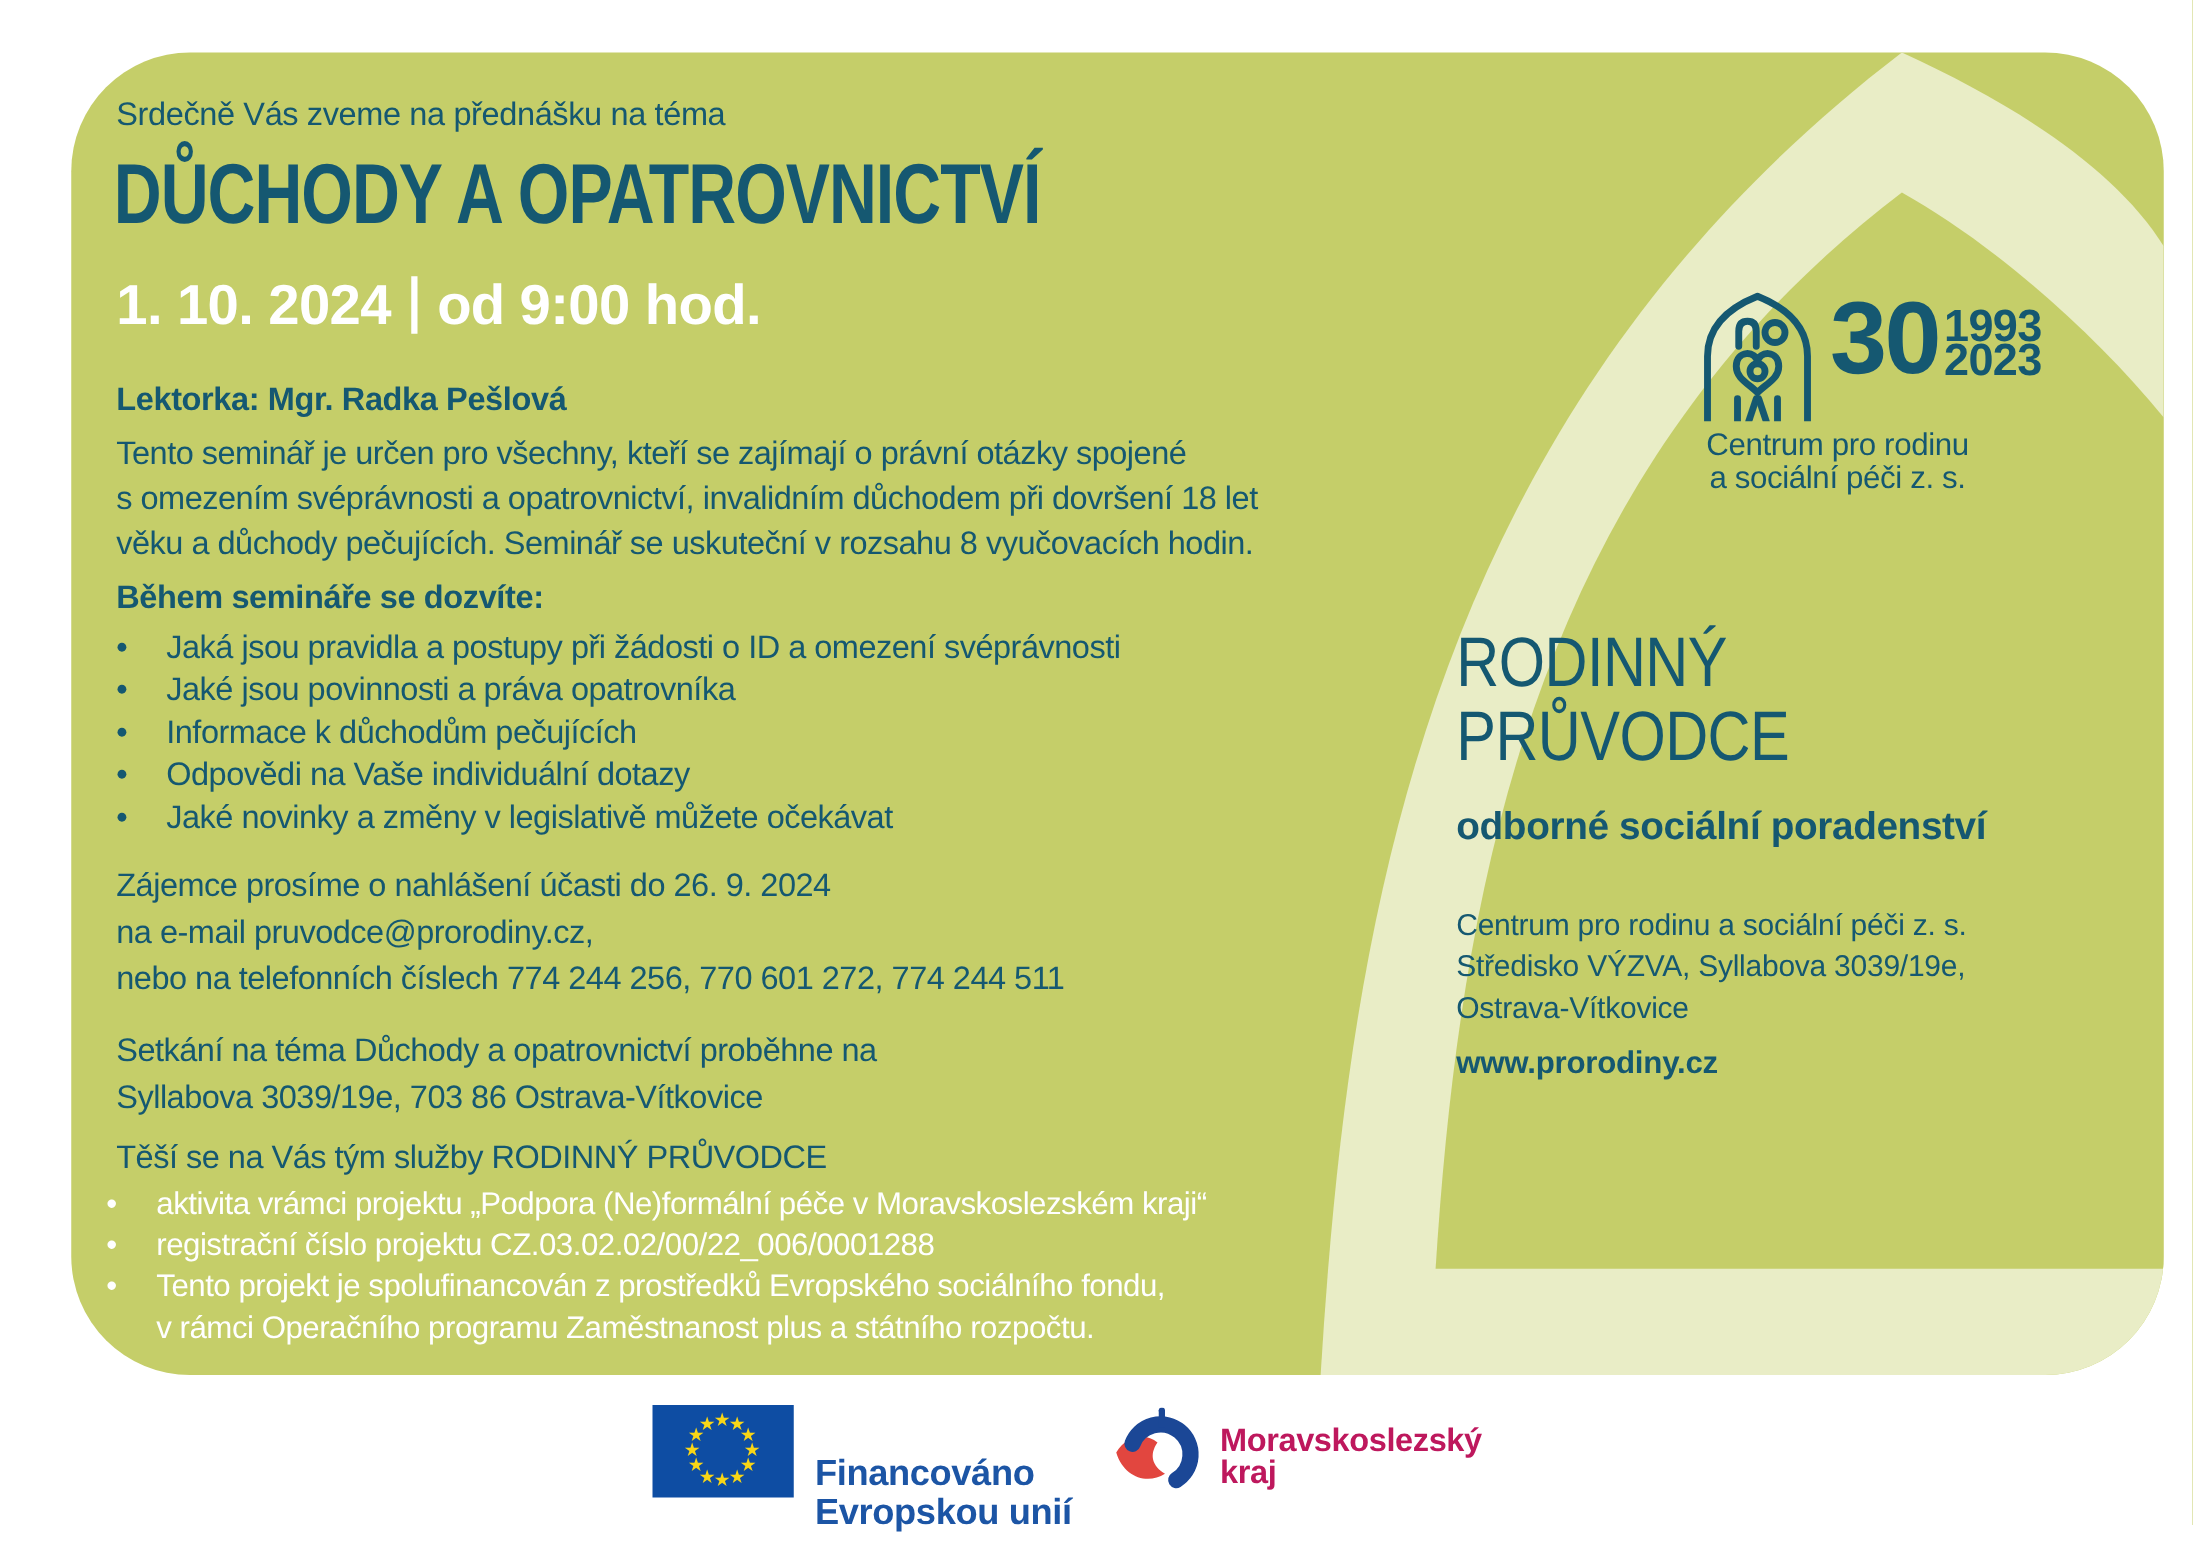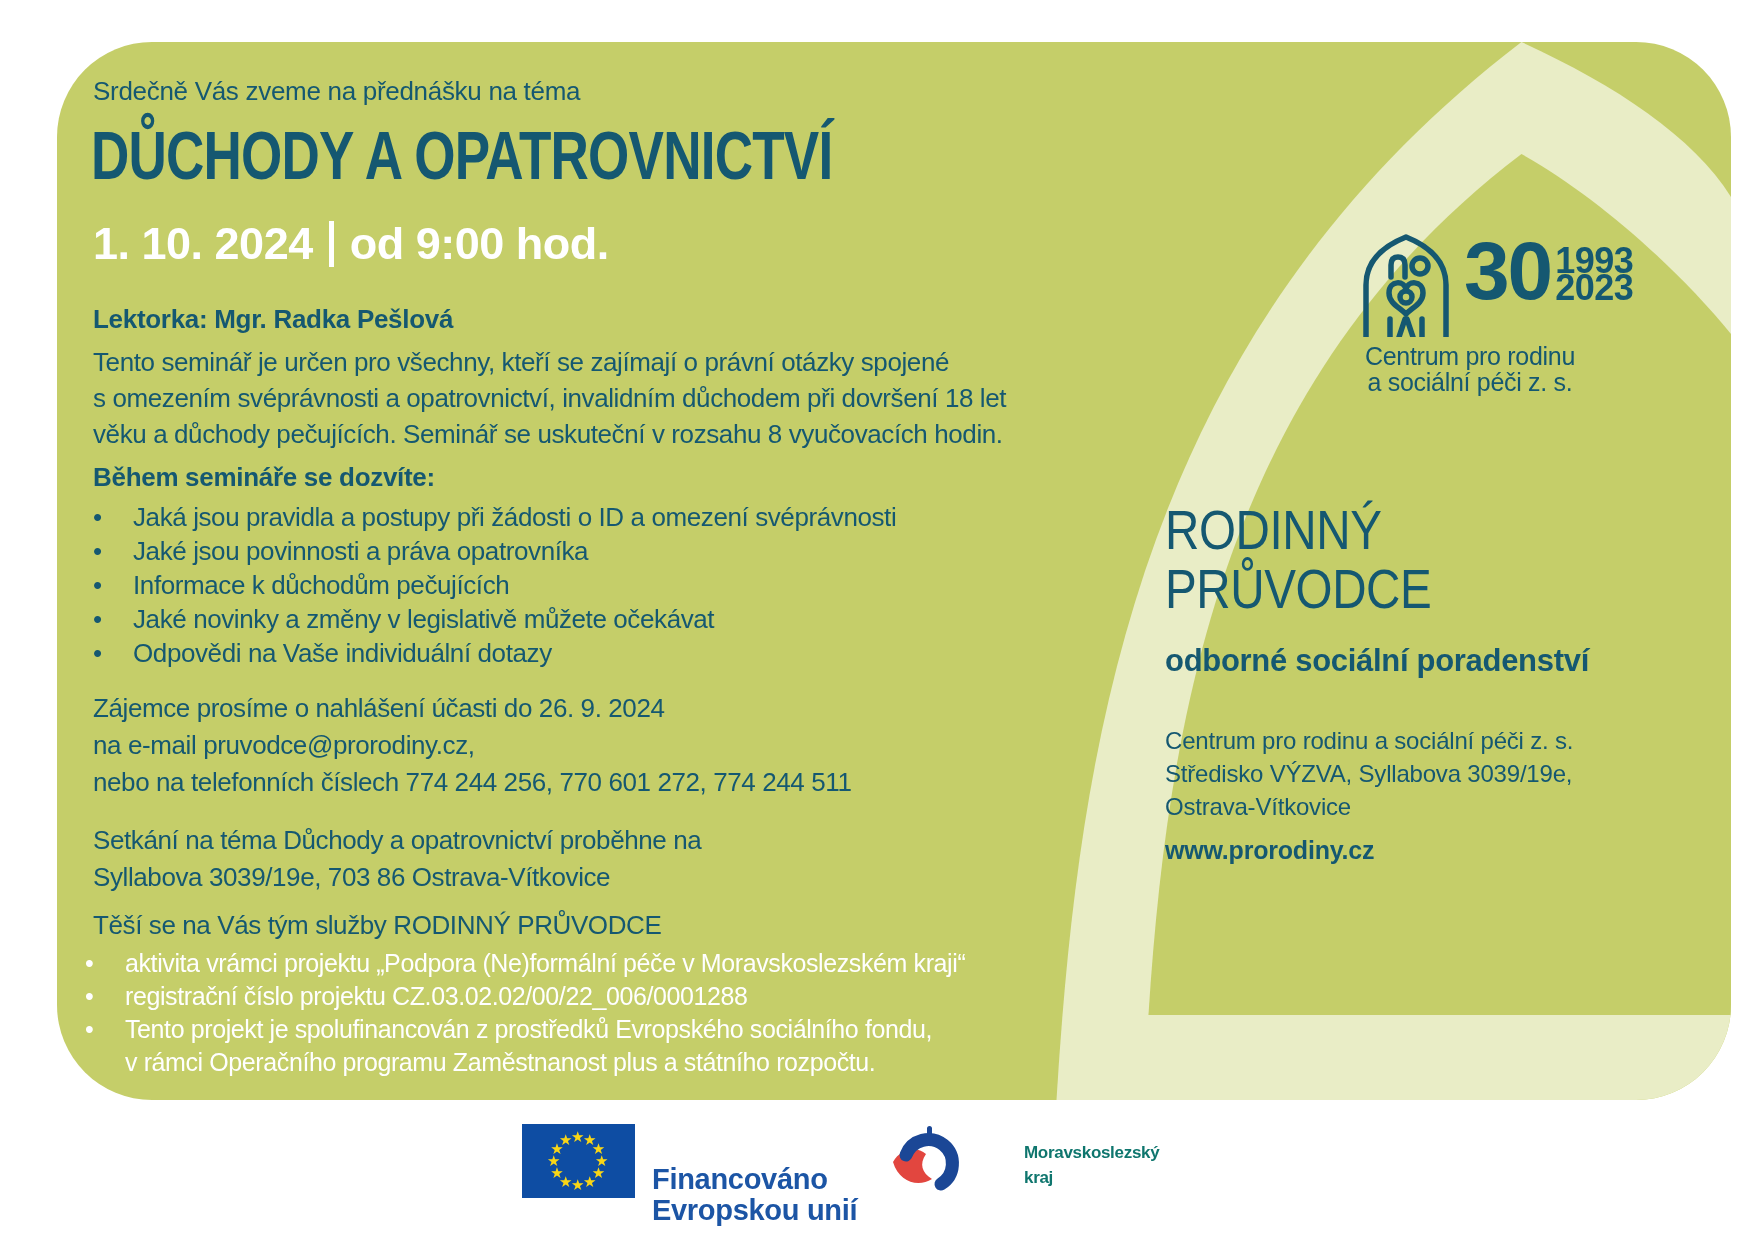--- a/index.html
+++ b/index.html
@@ -47,21 +47,21 @@
   .svc-title{left:1108px;top:458px;font-size:56px;font-weight:normal;line-height:59px;letter-spacing:-.5px;}
   .svc-sub{left:1108px;top:601px;font-size:31px;font-weight:bold;letter-spacing:-.3px;}
   .svc-addr{left:1108px;top:682px;font-size:24px;line-height:33px;letter-spacing:-.2px;white-space:nowrap;}
   .svc-web{left:1108px;top:794px;font-size:25px;font-weight:bold;letter-spacing:-.2px;}
 
   
   .eu-flag{left:522px;top:1124px;width:113px;height:74px;background:#0e4da3;}
   .eu-flag span{position:absolute;font-size:15px;line-height:15px;color:#f9d616;}
   .eu-text{left:652px;top:1131px;font-size:29px;line-height:31px;font-weight:bold;color:#1c55a5;letter-spacing:-.3px;margin-top:33px;}
   .msk-emblem{left:891px;top:1126px;width:76px;height:72px;}
-  .msk-text{left:976px;top:1140px;font-size:17px;line-height:25px;font-weight:bold;color:#0f766e;letter-spacing:-.3px;margin-left:48px;}
+  .msk-text{left:976px;top:1140px;font-size:26px;line-height:25px;font-weight:bold;color:#be185d;letter-spacing:-.3px;}
 </style>
 </head>
 <body>
 
 <div class="card">
 
   <svg class="arch" viewBox="0 0 1638 1058" preserveAspectRatio="none" aria-hidden="true">
     <path d="M 978 1058 C 1000 690 1062 290 1433 0 C 1523 42 1601 94 1638 155 L 1638 1058 Z" fill="#e9edc6"></path>
     <path d="M 1068 973 C 1088 650 1152 330 1433 112 C 1503 152 1582 222 1638 292 L 1638 973 Z" fill="#c5ce69"></path>
   </svg>
@@ -96,25 +96,25 @@
     <div class="row">
         <span class="b"></span>
         <span>Jaké jsou povinnosti a práva opatrovníka</span>
       </div>
     <div class="row">
         <span class="b"></span>
         <span>Informace k důchodům pečujících</span>
       </div>
     <div class="row">
         <span class="b"></span>
+        <span>Odpovědi na Vaše individuální dotazy</span>
+      </div>
+    <div class="row">
+        <span class="b"></span>
         <span>Jaké novinky a změny v legislativě můžete očekávat</span>
-      </div>
-    <div class="row">
-        <span class="b"></span>
-        <span>Odpovědi na Vaše individuální dotazy</span>
       </div>
   </div>
 
   <div class="abs regblock teal">
     <div>Zájemce prosíme o nahlášení účasti do 26. 9. 2024</div>
     <div>na e-mail pruvodce@prorodiny.cz,</div>
     <div>nebo na telefonních číslech 774 244 256, 770 601 272, 774 244 511</div>
   </div>
 
   <div class="abs venueblock teal">

